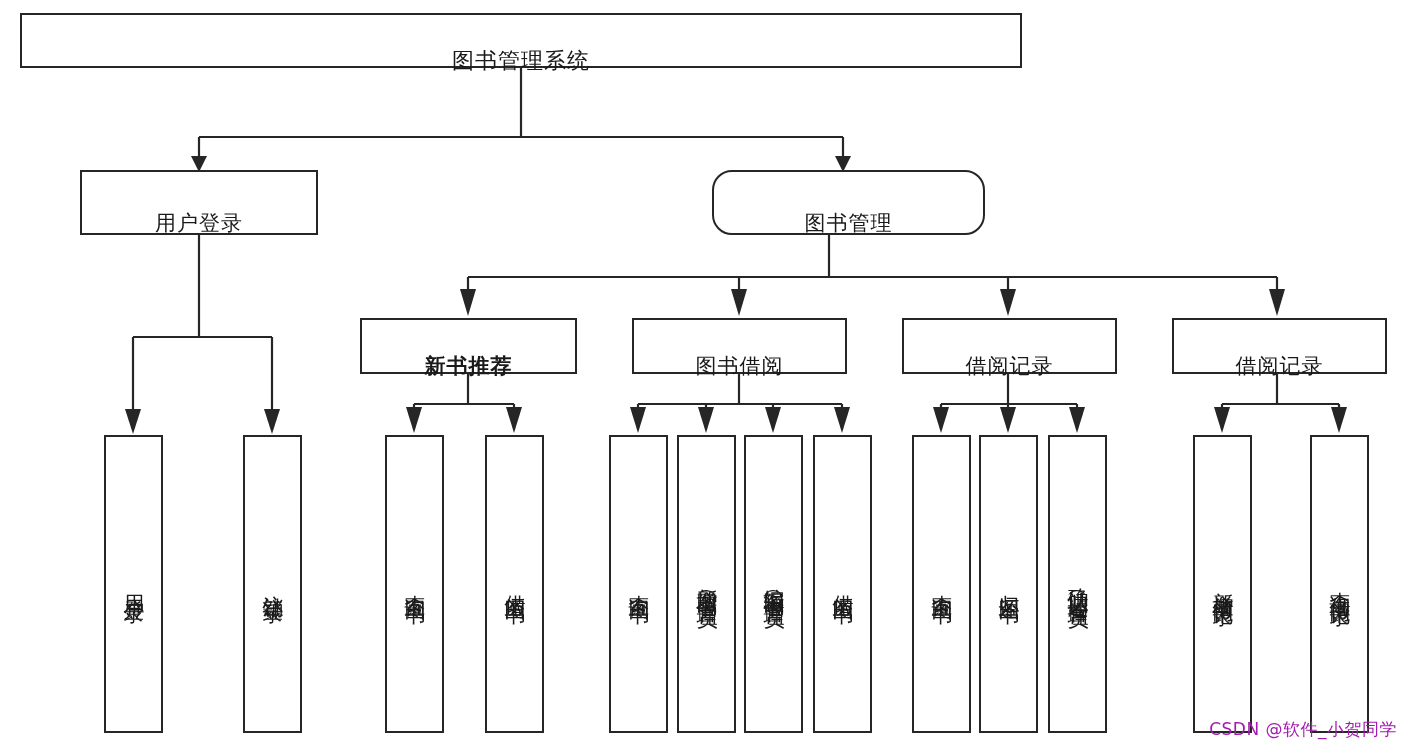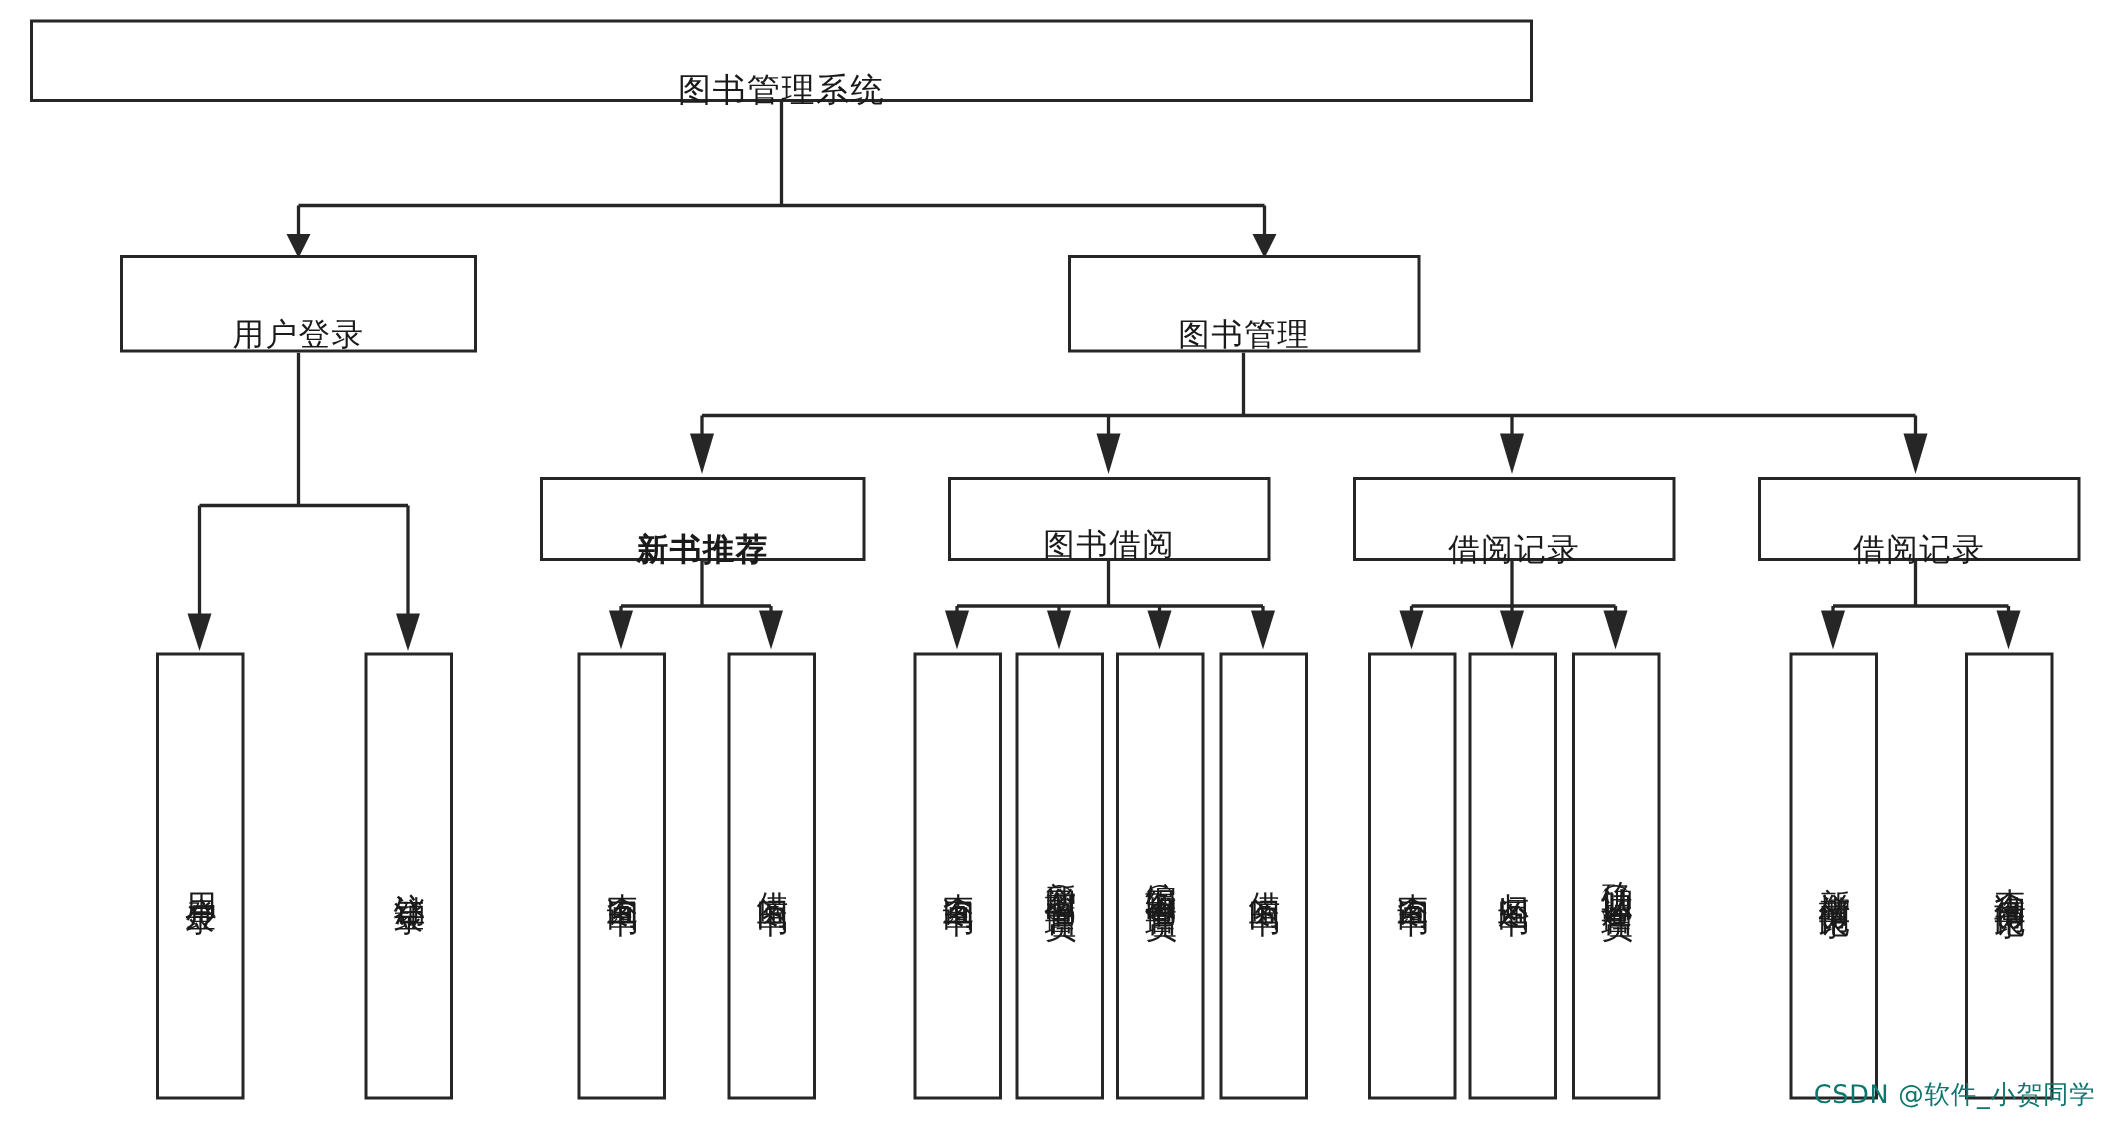--- a/index.html
+++ b/index.html
@@ -71,21 +71,21 @@
     fill: none;
   }
   .arrowhead {
     fill: #262626;
   }
   .watermark {
     position: absolute;
     right: 8px;
     bottom: 6px;
     font-size: 17px;
-    color: #0f766e;
+    color: #a21caf;
     letter-spacing: 0.5px;
     white-space: nowrap;
   }
 </style>
 </head>
 <body>
 
 <div id="canvas">
 
   <svg class="wires" viewBox="0 0 1405 747" xmlns="http://www.w3.org/2000/svg">
@@ -150,28 +150,28 @@
     <polygon class="arrowhead" points="1331,407 1347,407 1339,433"></polygon>
   </svg>
 
   <div class="node root horiz" style="left:20px; top:13px; width:1002px; height:55px;">
     <span class="node-label">图书管理系统</span>
   </div>
 
   <div class="node horiz" style="left:80px; top:170px; width:238px; height:65px;">
     <span class="node-label">用户登录</span>
   </div>
-  <div class="node horiz" style="left:712px; top:170px; width:235px; height:65px;">
+  <div class="node horiz" style="left:712px; top:170px; width:273px; height:65px;border-radius:20px;">
     <span class="node-label">图书管理</span>
   </div>
 
   <div class="node horiz" style="left:360px; top:318px; width:217px; height:56px;font-weight:bold;">
     <span class="node-label">新书推荐</span>
   </div>
-  <div class="node horiz" style="left:632px; top:318px; width:215px; height:56px;font-family:Liberation Mono, monospace;">
+  <div class="node horiz" style="left:632px; top:318px; width:215px; height:56px;">
     <span class="node-label">图书借阅</span>
   </div>
   <div class="node horiz" style="left:902px; top:318px; width:215px; height:56px;">
     <span class="node-label">借阅记录</span>
   </div>
   <div class="node horiz" style="left:1172px; top:318px; width:215px; height:56px;justify-content:center;">
     <span class="node-label">借阅记录</span>
   </div>
 
   <div class="node vert" style="left:104px; top:435px; width:59px; height:298px;">

